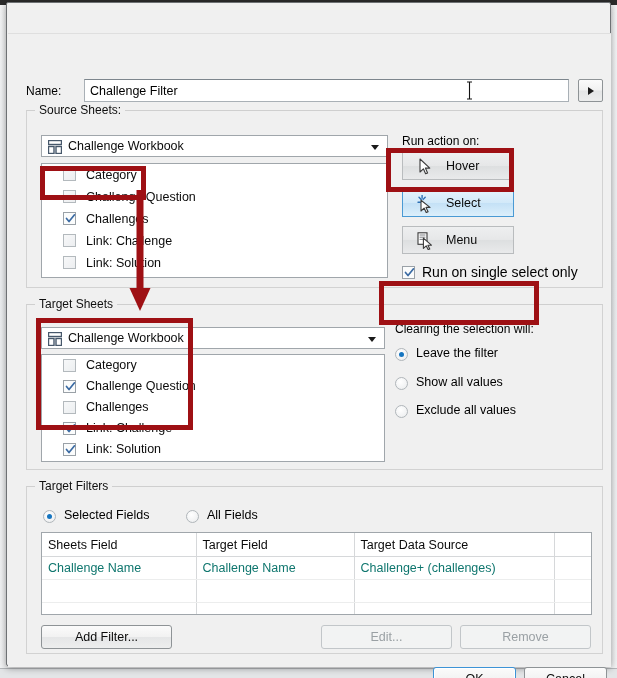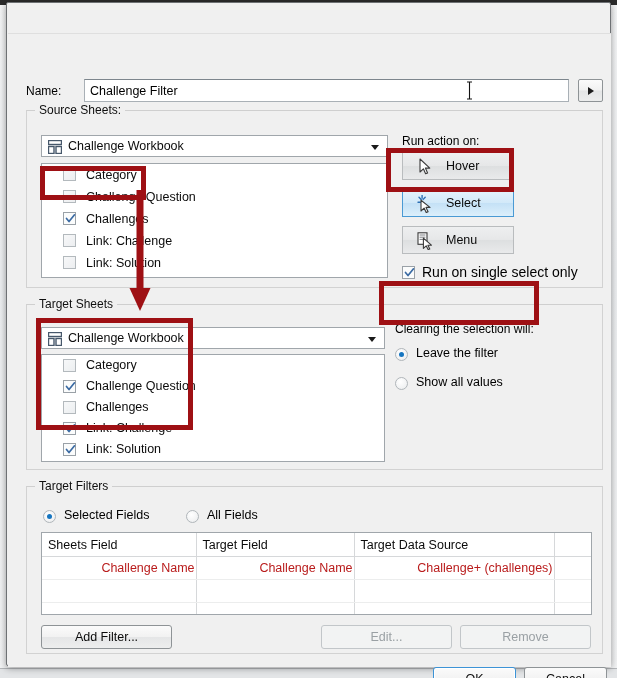--- a/index.html
+++ b/index.html
@@ -287,24 +287,23 @@
     border-bottom:1px solid #d6d8da;
     border-right:1px solid #d6d8da;
     padding-left:6px;
     color:#0b0b0b;
   }
   #filters-table td {
     height:20px;
     border-bottom:1px solid #eceded;
     border-right:1px solid #d6d8da;
     padding-left:6px;
-    color:#b91c1c;
+    color:#0f766e;
     white-space:nowrap;
     overflow:hidden;
-    text-align:right;
   }
   #filters-table th.last, #filters-table td.last { border-right:none; }
 
   
   .btn {
     position:absolute;
     box-sizing:border-box;
     height:24px;
     border:1px solid #8e9396;
     border-radius:3px;
@@ -500,20 +499,24 @@
 
     <div id="clearing-label">Clearing the selection will:</div>
 
     <div class="radio-row" id="radio-leave">
       <span class="radio on"></span>
       <span class="r-label">Leave the filter</span>
     </div>
     <div class="radio-row" id="radio-showall">
       <span class="radio"></span>
       <span class="r-label">Show all values</span>
+    </div>
+    <div class="radio-row" id="radio-exclude">
+      <span class="radio"></span>
+      <span class="r-label">Exclude all values</span>
     </div>
 
     <div class="groupbox" id="group-filters">
       <div class="group-title">Target Filters</div>
     </div>
 
     <div id="filters-radio-selected">
       <span class="radio on"></span>
       <span class="r-label">Selected Fields</span>
     </div>

